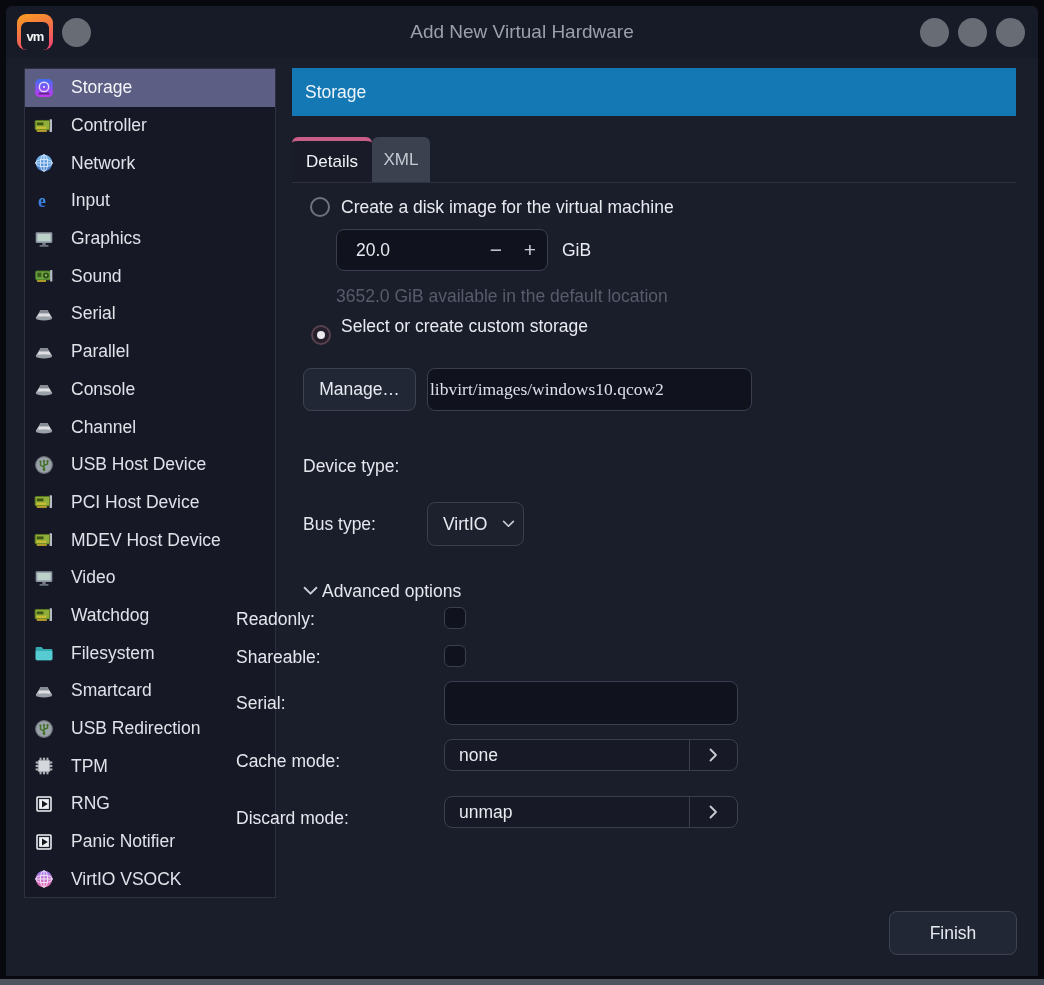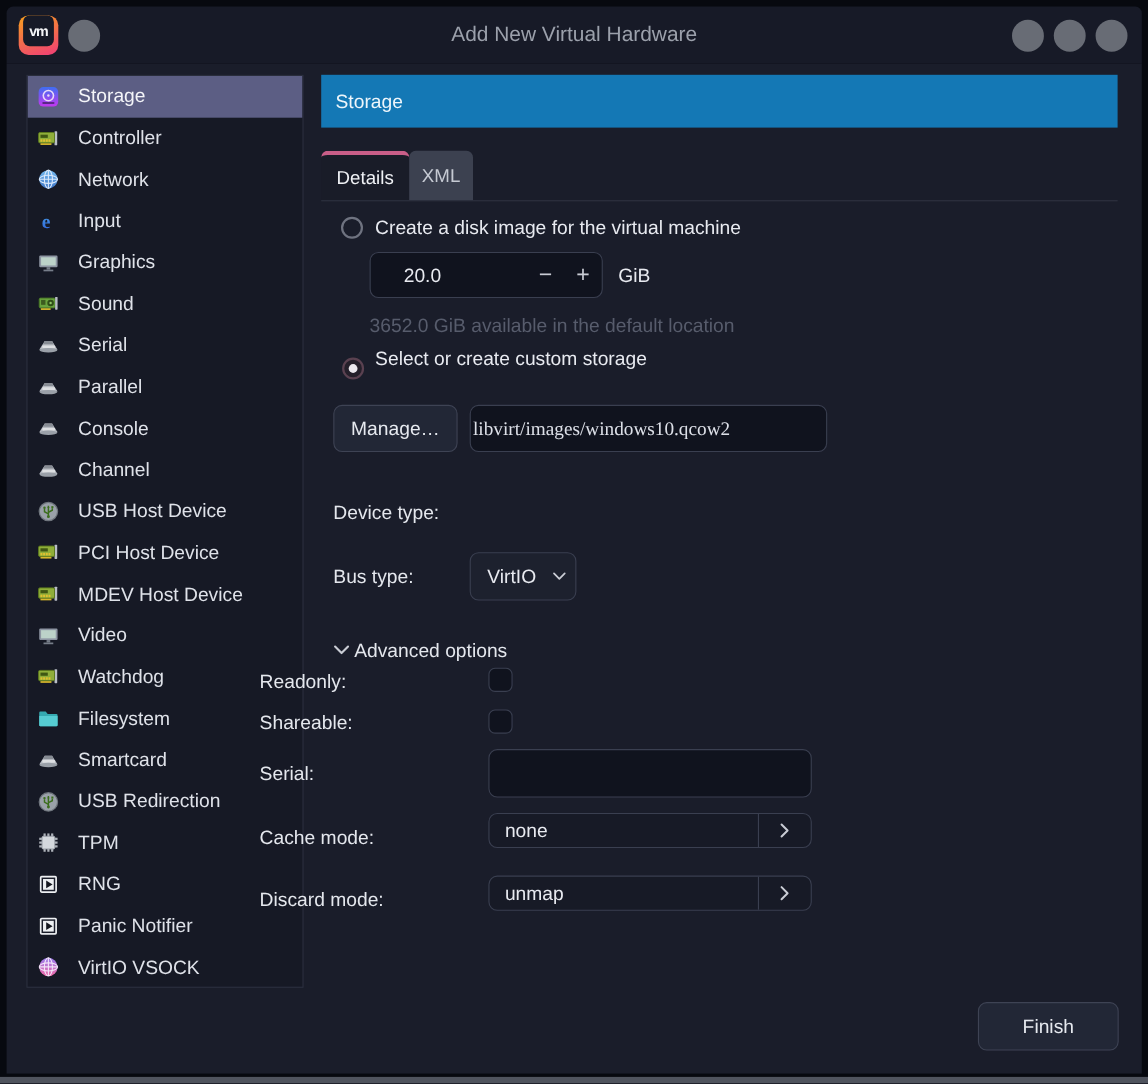--- a/index.html
+++ b/index.html
@@ -7,21 +7,21 @@
     width:1044px;height:985px;background:#07090f;
     font-family:"Liberation Sans", sans-serif;
     -webkit-font-smoothing:antialiased;
     position:relative;overflow:hidden;color:#e6e8ee;
   }
   #app{position:absolute;inset:0;}
 
   
   .titlebar{position:absolute;left:6px;top:6px;right:6px;height:52px;background:#171a27;border-radius:6px 6px 0 0;}
   .app-icon{position:absolute;left:11px;top:8px;width:36px;height:36px;border-radius:9px;
-    background:linear-gradient(160deg,#f8a01d,#ef3d77);display:flex;align-items:flex-start;justify-content:center;}
+    background:linear-gradient(160deg,#f8a01d,#ef3d77);display:flex;align-items:flex-end;justify-content:center;}
   .app-icon .inner{width:28px;height:28px;border-radius:6px;background:#171a27;display:flex;align-items:center;justify-content:center;
     color:#f5f6f8;font-weight:bold;font-size:13px;letter-spacing:-1px;}
   .tb-circle{width:29px;height:29px;border-radius:50%;background:#686c75;position:absolute;top:12px;}
   .tb-circle.left{left:56px;}
   .tb-title{position:absolute;left:0;right:0;top:0;height:52px;line-height:52px;text-align:center;
     font-size:19px;color:#9ba0ab;}
   .tb-btn1{right:89px;} .tb-btn2{right:51px;} .tb-btn3{right:13px;}
 
   
   .dialog-body{position:absolute;left:6px;right:6px;top:58px;height:918px;background:#1a1d2a;}
@@ -51,21 +51,21 @@
   .radio.off{border:2px solid #6f7380;background:transparent;}
   .radio.on{border:2px solid #5a4150;background:#241f2a;display:flex;align-items:center;justify-content:center;}
   .radio.on::after{content:"";width:8px;height:8px;border-radius:50%;background:#ece9ee;}
   .r1{left:310px;top:197px;}
   .r2{left:311px;top:325px;}
   .radio-label{position:absolute;font-size:17.5px;color:#e8eaf0;height:24px;line-height:24px;}
   .rl1{left:341px;top:195px;}
   .rl2{left:341px;top:314px;}
 
   .field{background:#10131e;border:1px solid #3a3f50;border-radius:8px;box-sizing:border-box;position:absolute;}
-  .spin{left:336px;top:229px;width:212px;height:42px;display:flex;align-items:center;padding-left:11px;}
+  .spin{left:336px;top:229px;width:212px;height:42px;display:flex;align-items:center;}
   .spin .val{padding-left:19px;font-size:17.5px;color:#e8eaf0;flex:1;}
   .spin .sbtn{width:34px;text-align:center;font-size:21px;color:#c9ccd4;}
   .unit{position:absolute;left:562px;top:229px;height:42px;line-height:42px;font-size:17.5px;color:#e8eaf0;}
   .note{position:absolute;left:336px;top:286px;font-size:17.5px;color:#575c6c;text-align:right;}
 
   .btn{background:#222736;border:1px solid #3e4354;border-radius:8px;box-sizing:border-box;
     display:flex;align-items:center;justify-content:center;font-size:17.5px;color:#e6e9ef;position:absolute;}
   .manage{left:303px;top:368px;width:113px;height:43px;}
 
   .path-entry{left:427px;top:368px;width:325px;height:43px;overflow:hidden;}

